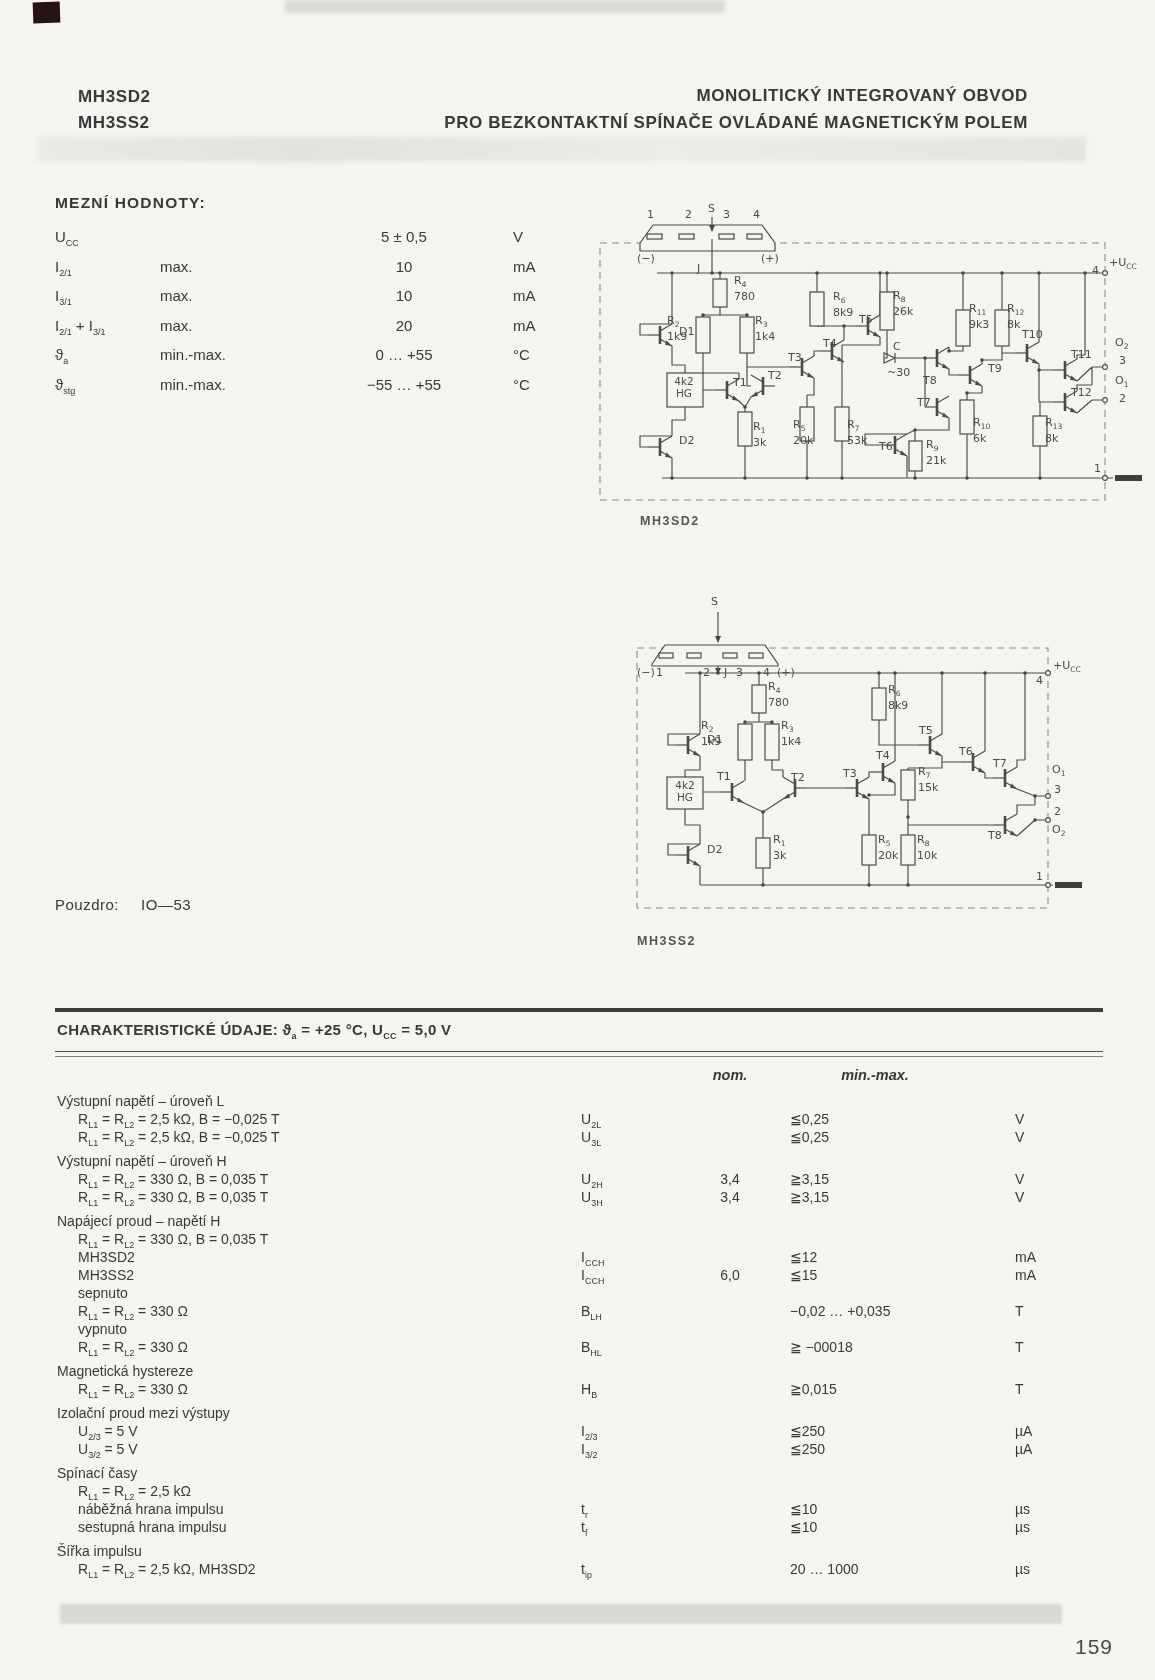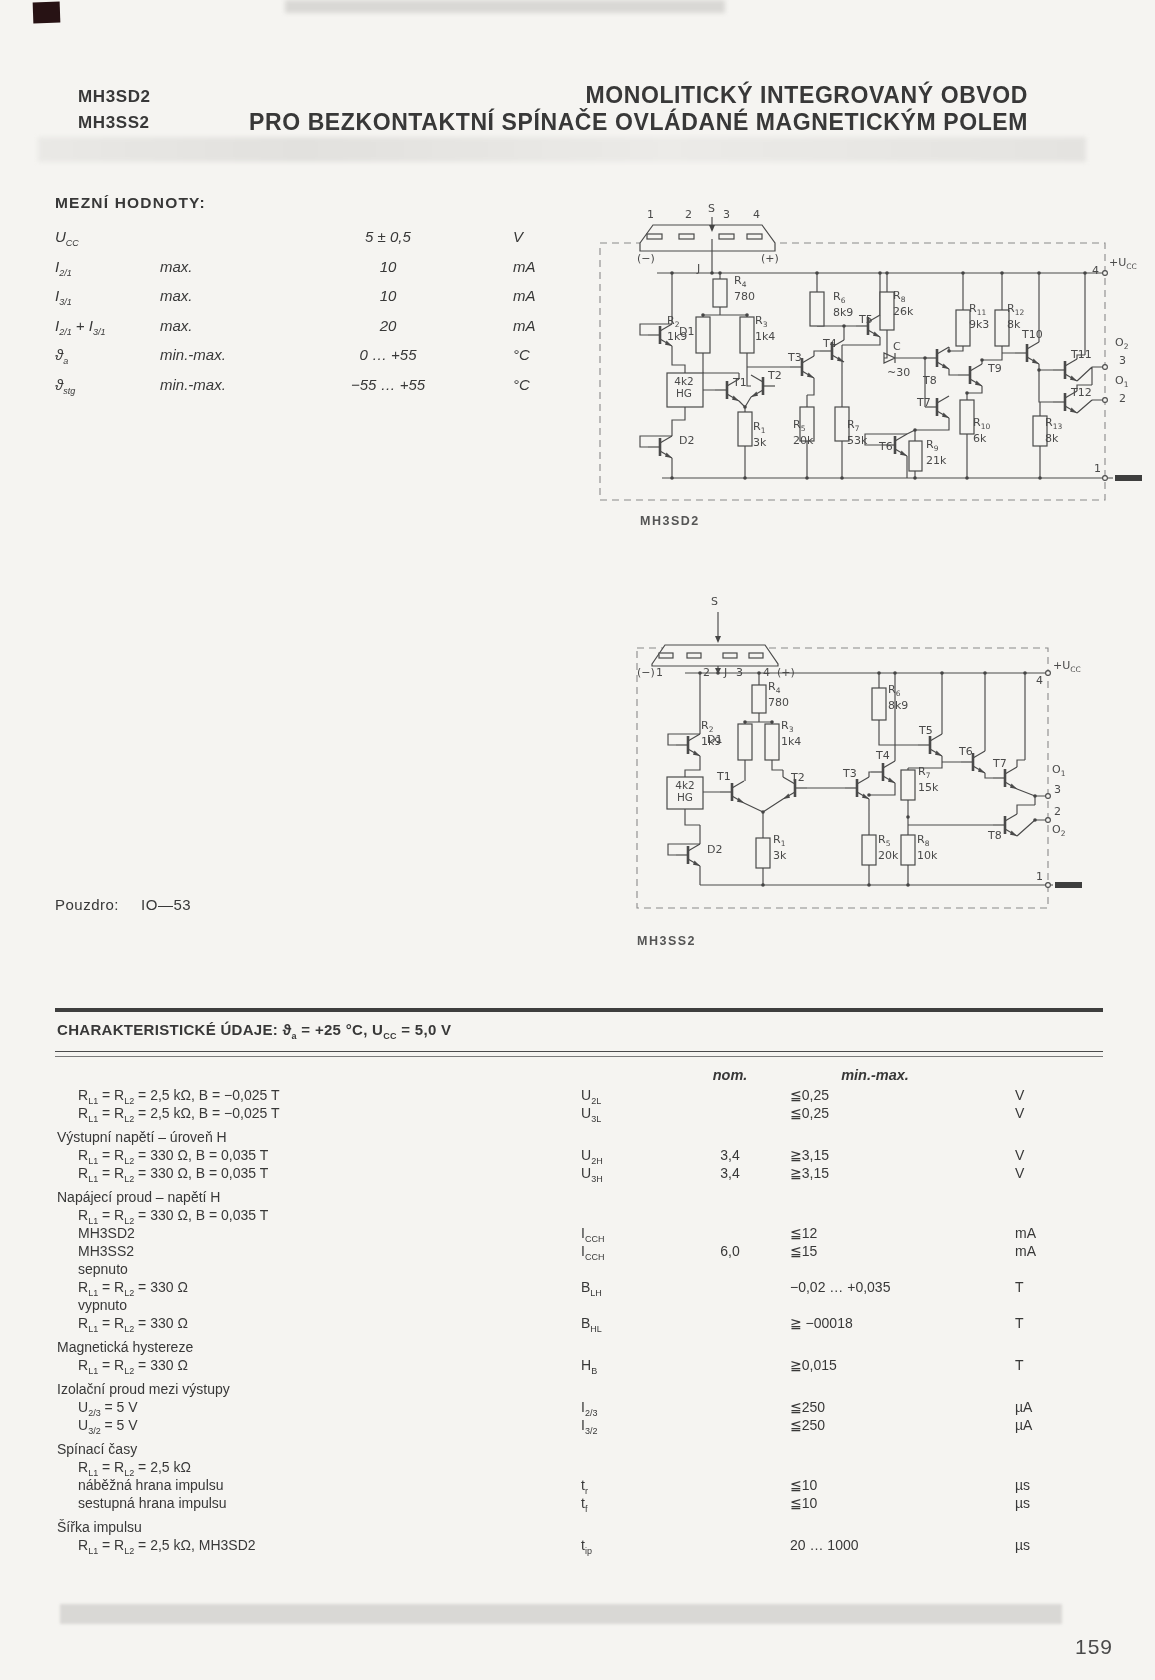--- a/index.html
+++ b/index.html
@@ -6,29 +6,29 @@
   .page{position:relative;width:1155px;height:1680px;background:#f5f4f1;overflow:hidden;
         font-family:"Liberation Sans", sans-serif;color:#383838;}
   
   .mark-dark{position:absolute;left:33px;top:2px;width:27px;height:21px;background:#271214;transform:rotate(-2deg);}
   .smudge-top1{position:absolute;left:285px;top:0;width:440px;height:13px;background:#d9d8d5;filter:blur(2px);}
   .smudge-header{position:absolute;left:38px;top:137px;width:1048px;height:25px;opacity:.75;
     background:linear-gradient(90deg,#e6e5e2,#dcdbd8 25%,#e9e8e5 60%,#dfdedb);filter:blur(2px);}
   .smudge-bottom{position:absolute;left:60px;top:1604px;width:1002px;height:20px;background:#d6d5d2;filter:blur(1.5px);opacity:.9;}
   
   .partnos{position:absolute;left:78px;top:84px;font-size:17px;font-weight:700;line-height:26px;letter-spacing:.6px;}
-  .doctitle{position:absolute;right:127px;top:82px;text-align:right;font-size:23px;font-weight:700;line-height:27px;letter-spacing:.6px;}
+  .doctitle{position:absolute;right:127px;top:82px;text-align:right;font-size:17px;font-weight:700;line-height:27px;letter-spacing:.6px;}
   
   .limits{position:absolute;left:55px;top:194px;width:540px;}
   .limits h2{font-size:15.5px;font-weight:700;letter-spacing:1.2px;margin:0 0 16px 0;}
-  .lrow{position:relative;height:29.5px;font-size:15px;font-style:italic;}
+  .lrow{position:relative;height:29.5px;font-size:15px;}
   .lrow span{position:absolute;top:0;}
   .ls{left:0;}
   .lq{left:105px;width:125px;text-align:left;}
-  .lv{left:248px;width:170px;text-align:center;}
+  .lv{left:264px;width:170px;text-align:center;}
   .lu{left:458px;}
   sub{font-size:9px;}
   
   .schem{position:absolute;}
   #schem1{left:595px;top:195px;width:552px;height:350px;}
   #schem2{left:595px;top:570px;width:552px;height:395px;}
   .schem .lbl{position:absolute;font-size:11px;line-height:11.5px;color:#4a4a4a;white-space:nowrap;
     font-family:"DejaVu Sans", sans-serif;}
   .schem .lbl sub{font-size:7.5px;}
   .schem .boxlbl{width:32px;text-align:center;font-size:10.5px;}
@@ -320,20 +320,21 @@
 
   <section class="chartable">
     <div class="rule-thick"></div>
     <h2 class="charhead">CHARAKTERISTICKÉ ÚDAJE: ϑ<sub>a</sub> = +25 °C, U<sub>CC</sub> = 5,0 V</h2>
     <div class="rule-thin"></div>
     <div class="colheads">
       <span class="c-nom">nom.</span>
       <span class="c-mm">min.-max.</span>
     </div>
     <div class="trows">
+        <div class="tg"><span>Výstupní napětí – úroveň L</span></div>
         <div class="tr-line">
           <span class="cc">R<sub>L1</sub> = R<sub>L2</sub> = 2,5 kΩ, B = −0,025 T</span>
           <span class="cs">U<sub>2L</sub></span>
           <span class="cm">≦0,25</span>
           <span class="cu">V</span>
         </div>
         <div class="tr-line">
           <span class="cc">R<sub>L1</sub> = R<sub>L2</sub> = 2,5 kΩ, B = −0,025 T</span>
           <span class="cs">U<sub>3L</sub></span>
           <span class="cm">≦0,25</span>

